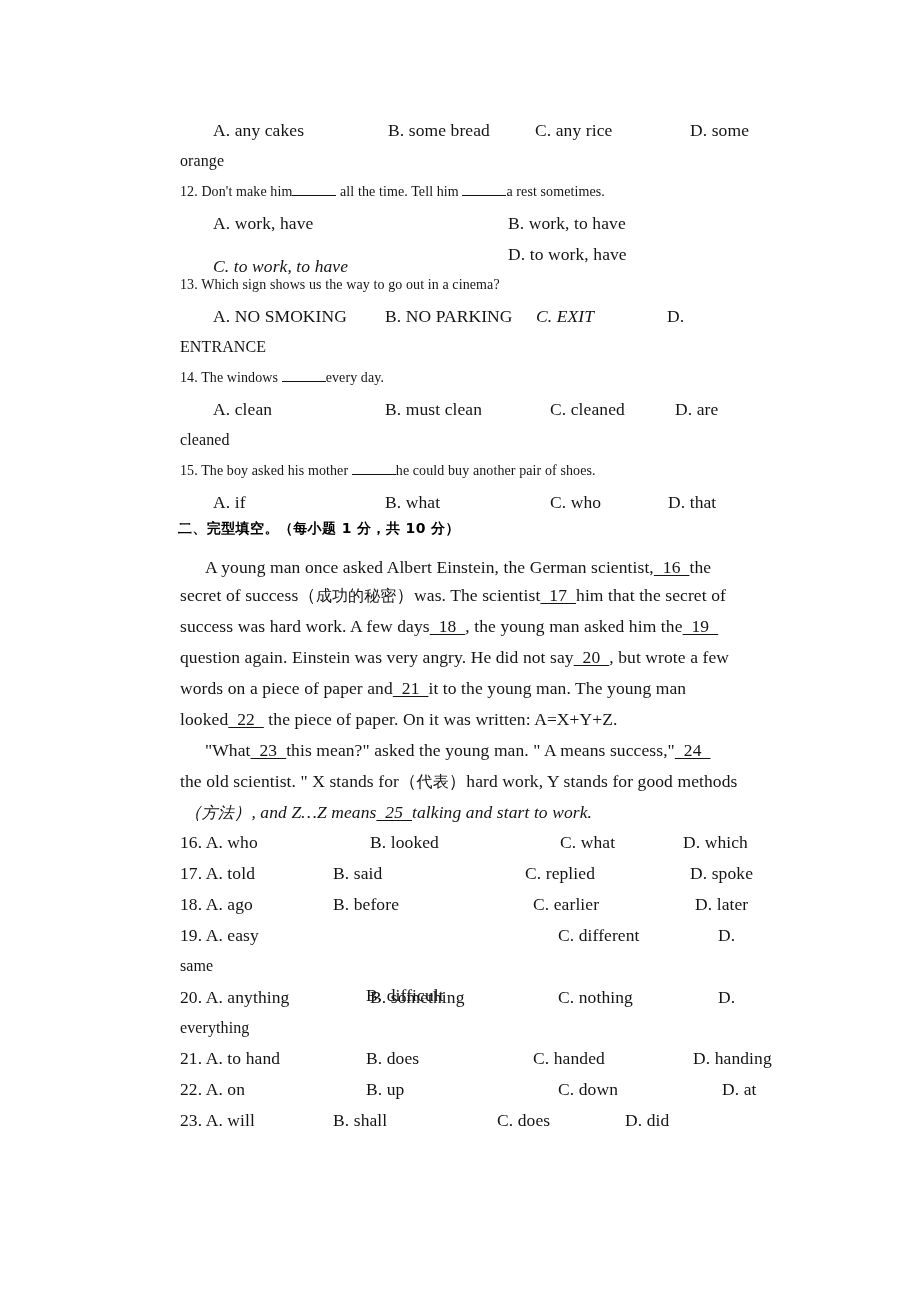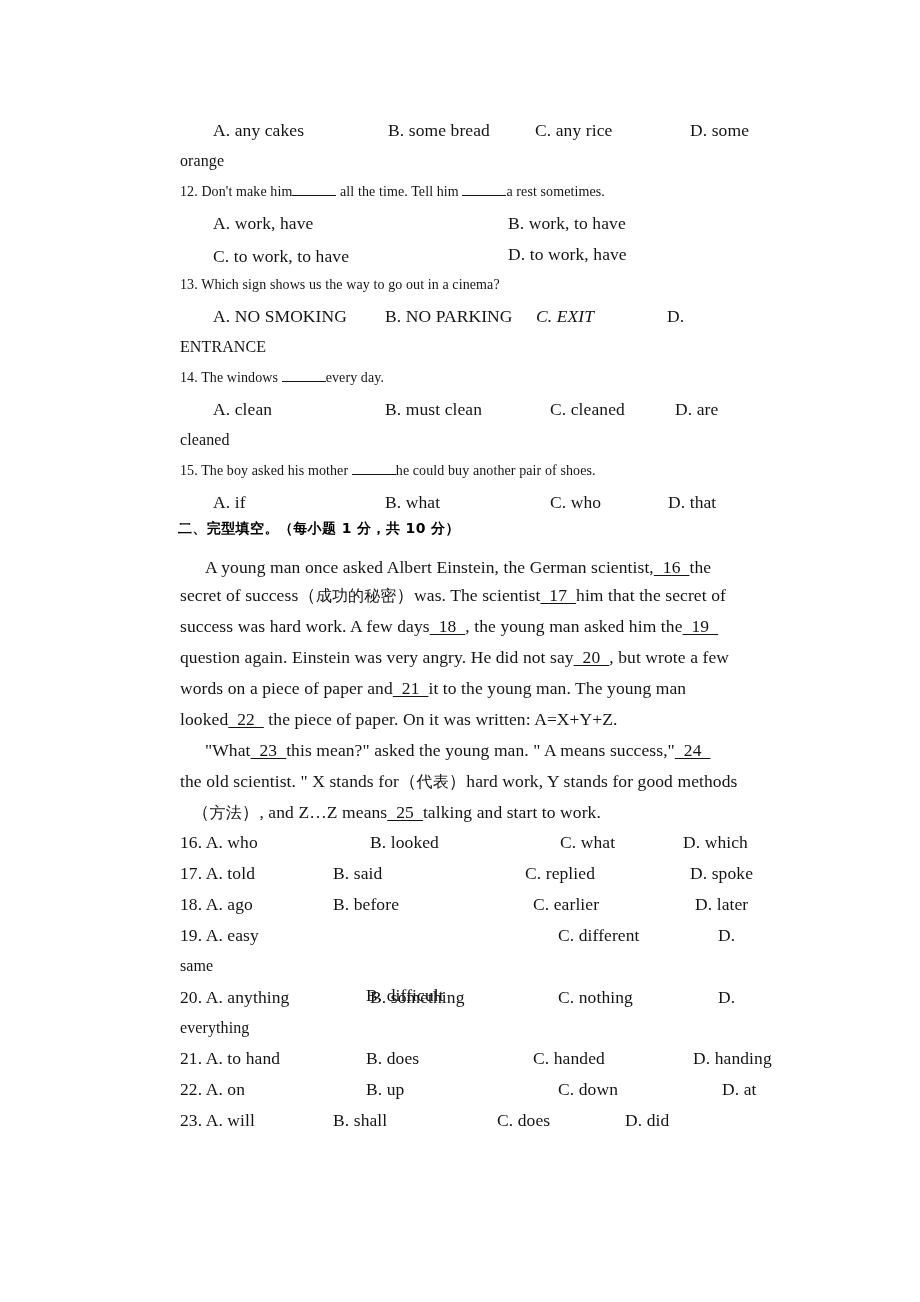--- a/index.html
+++ b/index.html
@@ -68,21 +68,21 @@
 
   <div id="mcq-block">
       <div class="run opt" style="left: 213px; top: 120px;">A. any cakes</div>
       <div class="run opt" style="left: 388px; top: 120px;">B. some bread</div>
       <div class="run opt" style="left: 535px; top: 120px;">C. any rice</div>
       <div class="run opt" style="left: 690px; top: 120px;">D. some</div>
       <div class="run wrap" style="left: 180px; top: 151px;">orange</div>
       <div class="run stem" style="left: 180px; top: 182px;"><span>12. Don't make him</span><span class="blank-empty" style="width: 44px;"></span><span> all the time. Tell him </span><span class="blank-empty" style="width: 44px;"></span><span>a rest sometimes.</span></div>
       <div class="run opt" style="left: 213px; top: 213px;">A. work, have</div>
       <div class="run opt" style="left: 508px; top: 213px;">B. work, to have</div>
-      <div class="run opt" style="left: 213px; top: 246px;">C. to work, to have</div>
+      <div class="run opt" style="left: 213px; top: 256px; font-style: italic;">C. to work, to have</div>
       <div class="run opt" style="left: 508px; top: 244px;">D. to work, have</div>
       <div class="run stem" style="left: 180px; top: 275px;">13. Which sign shows us the way to go out in a cinema?</div>
       <div class="run opt" style="left: 213px; top: 306px;">A. NO SMOKING</div>
       <div class="run opt" style="left: 385px; top: 306px;">B. NO PARKING</div>
       <div class="run opt" style="left: 536px; top: 306px; font-style: italic;">C. EXIT</div>
       <div class="run opt" style="left: 667px; top: 306px;">D.</div>
       <div class="run wrap" style="left: 180px; top: 337px;">ENTRANCE</div>
       <div class="run stem" style="left: 180px; top: 368px;"><span>14. The windows </span><span class="blank-empty" style="width: 44px;"></span><span>every day.</span></div>
       <div class="run opt" style="left: 213px; top: 399px;">A. clean</div>
       <div class="run opt" style="left: 385px; top: 399px;">B. must clean</div>
@@ -100,21 +100,21 @@
 
   <div id="passage-block">
       <div class="run passage" style="left: 205px; top: 557px;"><span>A young man once asked Albert Einstein, the German scientist,</span><span class="blank">&nbsp;&nbsp;16&nbsp;&nbsp;</span><span>the</span></div>
       <div class="run passage" style="left: 180px; top: 585px;"><span>secret of success（</span><span class="cjk-inline">成功的秘密</span><span>）was. The scientist</span><span class="blank">&nbsp;&nbsp;17&nbsp;&nbsp;</span><span>him that the secret of</span></div>
       <div class="run passage" style="left: 180px; top: 616px;"><span>success was hard work. A few days</span><span class="blank">&nbsp;&nbsp;18&nbsp;&nbsp;</span><span>, the young man asked him the</span><span class="blank">&nbsp;&nbsp;19&nbsp;&nbsp;</span></div>
       <div class="run passage" style="left: 180px; top: 647px;"><span>question again. Einstein was very angry. He did not say</span><span class="blank">&nbsp;&nbsp;20&nbsp;&nbsp;</span><span>, but wrote a few</span></div>
       <div class="run passage" style="left: 180px; top: 678px;"><span>words on a piece of paper and</span><span class="blank">&nbsp;&nbsp;21&nbsp;&nbsp;</span><span>it to the young man. The young man</span></div>
       <div class="run passage" style="left: 180px; top: 709px;"><span>looked</span><span class="blank">&nbsp;&nbsp;22&nbsp;&nbsp;</span><span> the piece of paper. On it was written: A=X+Y+Z.</span></div>
       <div class="run passage" style="left: 205px; top: 740px;"><span>"What</span><span class="blank">&nbsp;&nbsp;23&nbsp;&nbsp;</span><span>this mean?" asked the young man. " A means success,"</span><span class="blank">&nbsp;&nbsp;24&nbsp;&nbsp;</span></div>
       <div class="run passage" style="left: 180px; top: 771px;"><span>the old scientist. " X stands for（</span><span class="cjk-inline">代表</span><span>）hard work, Y stands for good methods</span></div>
-      <div class="run passage" style="left: 192px; top: 802px;"><span>（</span><span class="cjk-inline">方法</span><span>）, and Z…Z means</span><span class="blank">&nbsp;&nbsp;25&nbsp;&nbsp;</span><span>talking and start to work.</span></div>
+      <div class="run passage" style="left: 184px; top: 802px; font-style: italic;"><span>（</span><span class="cjk-inline">方法</span><span>）, and Z…Z means</span><span class="blank">&nbsp;&nbsp;25&nbsp;&nbsp;</span><span>talking and start to work.</span></div>
     </div>
 
   <div id="cloze-block">
       <div class="run opt" style="left: 180px; top: 832px;">16. A. who</div>
       <div class="run opt" style="left: 370px; top: 832px;">B. looked</div>
       <div class="run opt" style="left: 560px; top: 832px;">C. what</div>
       <div class="run opt" style="left: 683px; top: 832px;">D. which</div>
       <div class="run opt" style="left: 180px; top: 863px;">17. A. told</div>
       <div class="run opt" style="left: 333px; top: 863px;">B. said</div>
       <div class="run opt" style="left: 525px; top: 863px;">C. replied</div>

